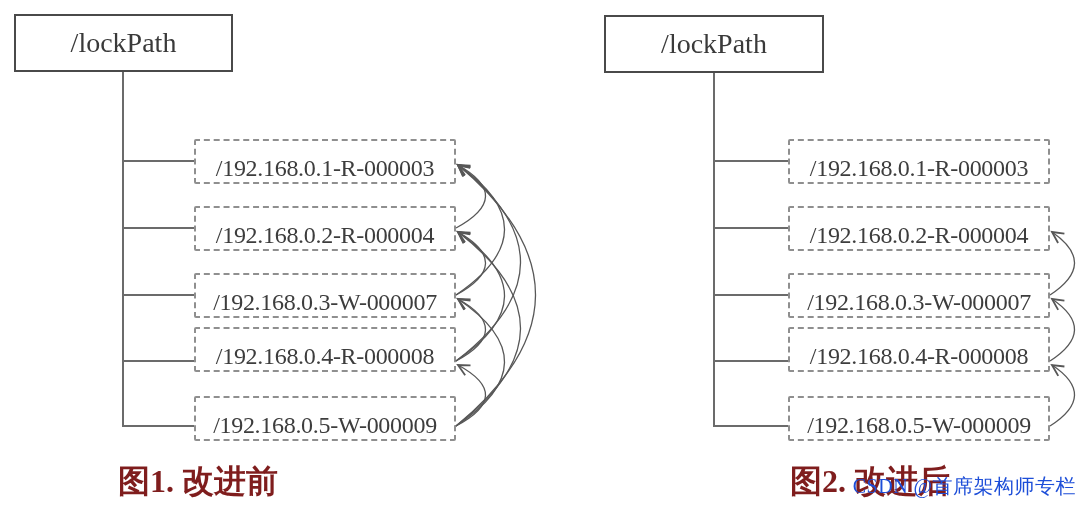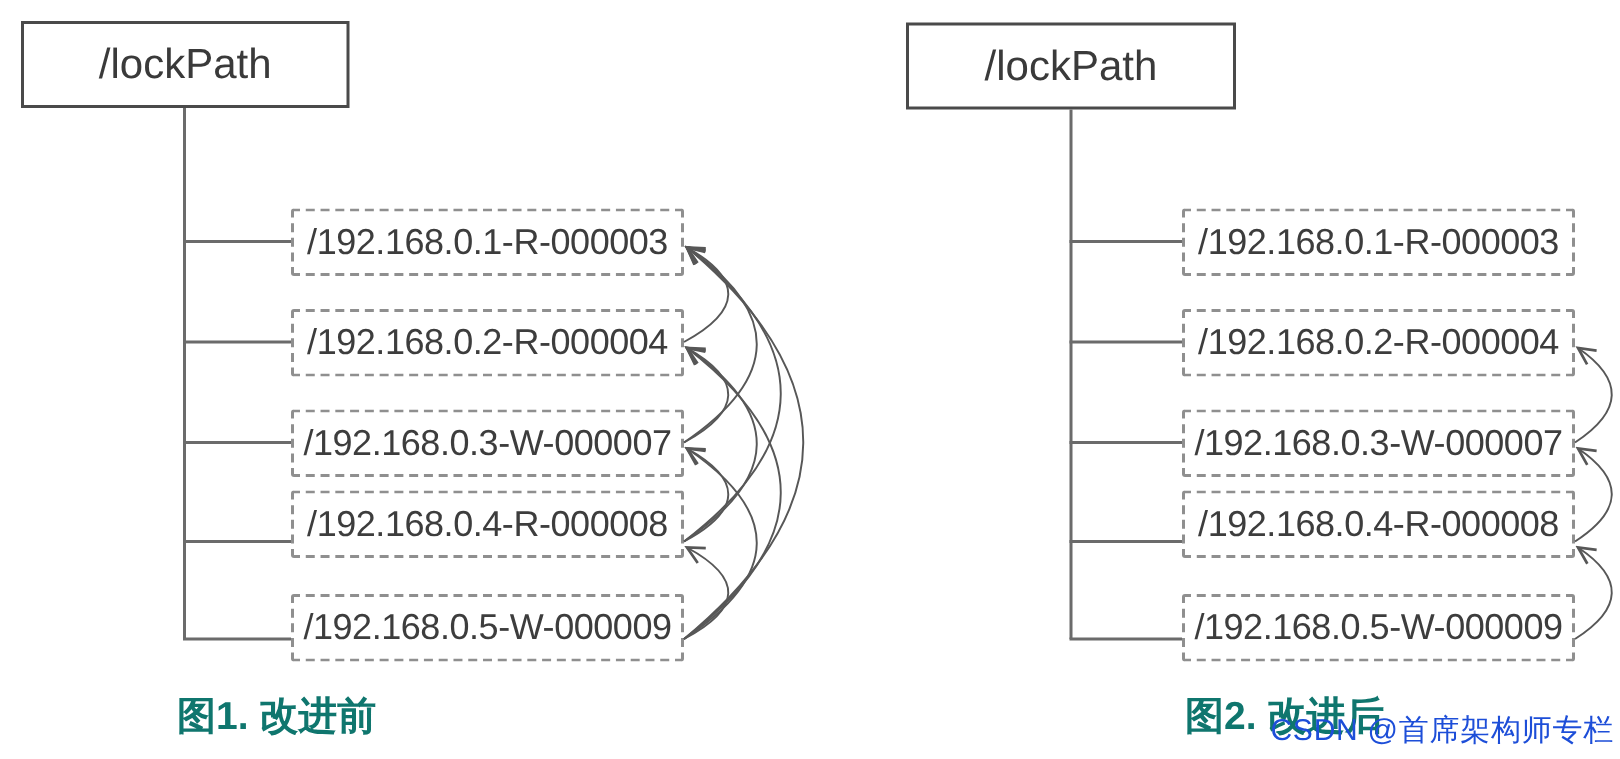--- a/index.html
+++ b/index.html
@@ -1,49 +1,49 @@
 <!DOCTYPE html>
 <html><head>
 <meta charset="utf-8">
 <style>
   html,body{margin:0;padding:0;background:#fff;}
   .canvas{
     position:relative;width:1080px;height:506px;background:#ffffff;
-    font-family:Liberation Sans, sans-serif;overflow:hidden;
+    font-family:Liberation Serif, serif;overflow:hidden;
   }
   .rootbox{
     position:absolute;border:2px solid #4a4a4a;background:#fff;
     display:flex;align-items:center;justify-content:center;
     font-size:28px;color:#3a3a3a;box-sizing:border-box;
   }
   .fig-before .rootbox{left:14px;top:14px;width:219px;height:58px;}
   .fig-after  .rootbox{left:604px;top:15px;width:220px;height:58px;}
   .trunk{position:absolute;width:2px;background:#6b6b6b;}
   .fig-before .trunk{left:122px;top:72px;height:354px;}
   .fig-after  .trunk{left:713px;top:73px;height:353px;}
   .connector{position:absolute;height:2px;background:#6b6b6b;}
   .fig-before .connector{left:122px;width:72px;}
   .fig-after  .connector{left:713px;width:75px;}
   .c0{top:160px}.c1{top:227px}.c2{top:294px}.c3{top:360px}.c4{top:425px}
   .node{
     position:absolute;width:262px;height:45px;border:2px dashed #8f8f8f;
     background:#fff;box-sizing:border-box;border-radius:2px;
-    display:flex;align-items:center;justify-content:center;
+    display:flex;align-items:flex-end;justify-content:center;
     font-size:24px;color:#3d3d3d;letter-spacing:-0.3px;white-space:nowrap;
   }
   .fig-before .node{left:194px;}
   .fig-after  .node{left:788px;}
   .t0{top:139px}.t1{top:206px}.t2{top:273px}.t3{top:327px}.t4{top:396px}
   .arcs{
     position:absolute;left:0;top:0;width:1080px;height:506px;
     pointer-events:none;overflow:visible;
   }
   .arcs path{fill:none;stroke:#575757;stroke-width:1.3px;}
   .caption{
-    position:absolute;font-size:26px;font-weight:bold;color:#0f766e;
+    position:absolute;font-size:32px;font-weight:bold;color:#7f1d1d;
     white-space:nowrap;
   }
   .fig-before .caption{left:118px;top:460px;}
   .fig-after  .caption{left:746px;top:460px;margin-left:44px;}
   .watermark{
     position:absolute;right:4px;top:473px;font-size:20px;color:#1d4ed8;
     letter-spacing:0.5px;white-space:nowrap;
   }
 </style>
 </head>

